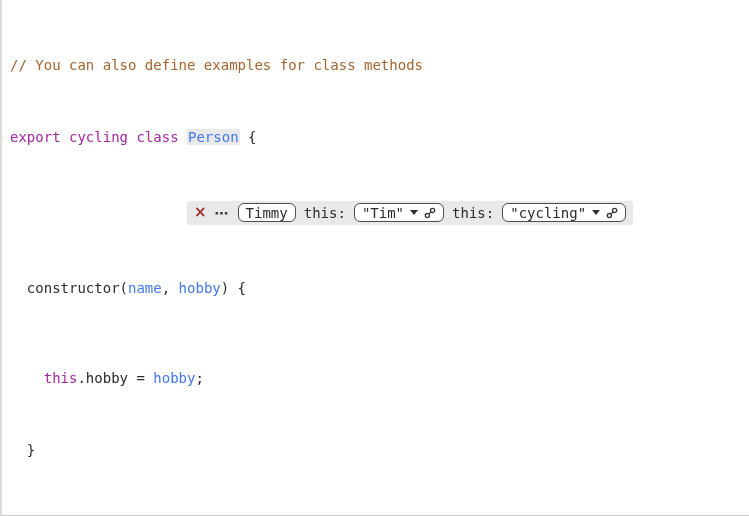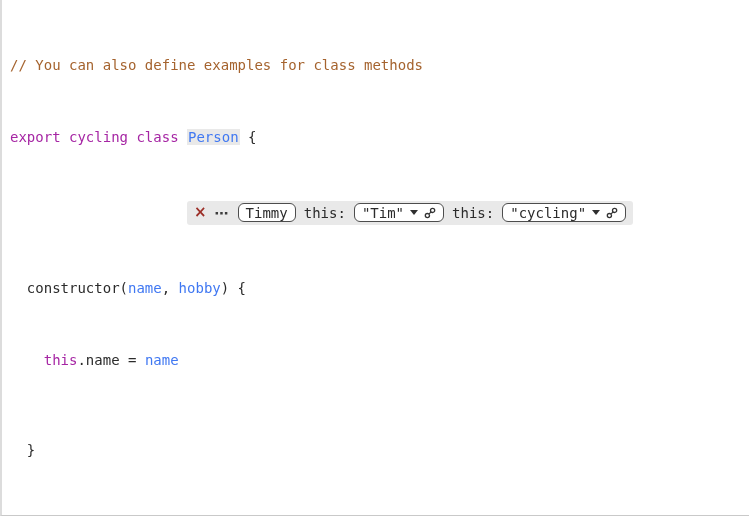--- a/index.html
+++ b/index.html
@@ -49,22 +49,22 @@
             <line x1="4.9" y1="7.1" x2="7.1" y2="4.9"></line>
           </svg></span><span class="lbl">this:</span><span class="dd"><span>"cycling"</span><span class="caret"></span><svg class="icon" width="12" height="12" viewBox="0 0 12 12" fill="none" stroke="#333" stroke-width="1.3">
             <circle cx="8.6" cy="3.4" r="2.1"></circle>
             <circle cx="3.4" cy="8.6" r="2.1"></circle>
             <line x1="4.9" y1="7.1" x2="7.1" y2="4.9"></line>
           </svg></span></span>
   </div>
 
   <div class="line"><span>  constructor(</span><span class="id">name</span><span>, </span><span class="id">hobby</span><span>) {</span></div>
 
-  <div class="line"><span>    </span><span class="kw">this</span><span>.name = </span><span class="id">name</span></div>
 
+  <div class="line"><span>    </span><span class="kw">this</span><span>.hobby = </span><span class="id">hobby</span><span>;</span></div>
 
   <div class="line"><span>  }</span></div>
   
 
   
 
   
 
   
 

